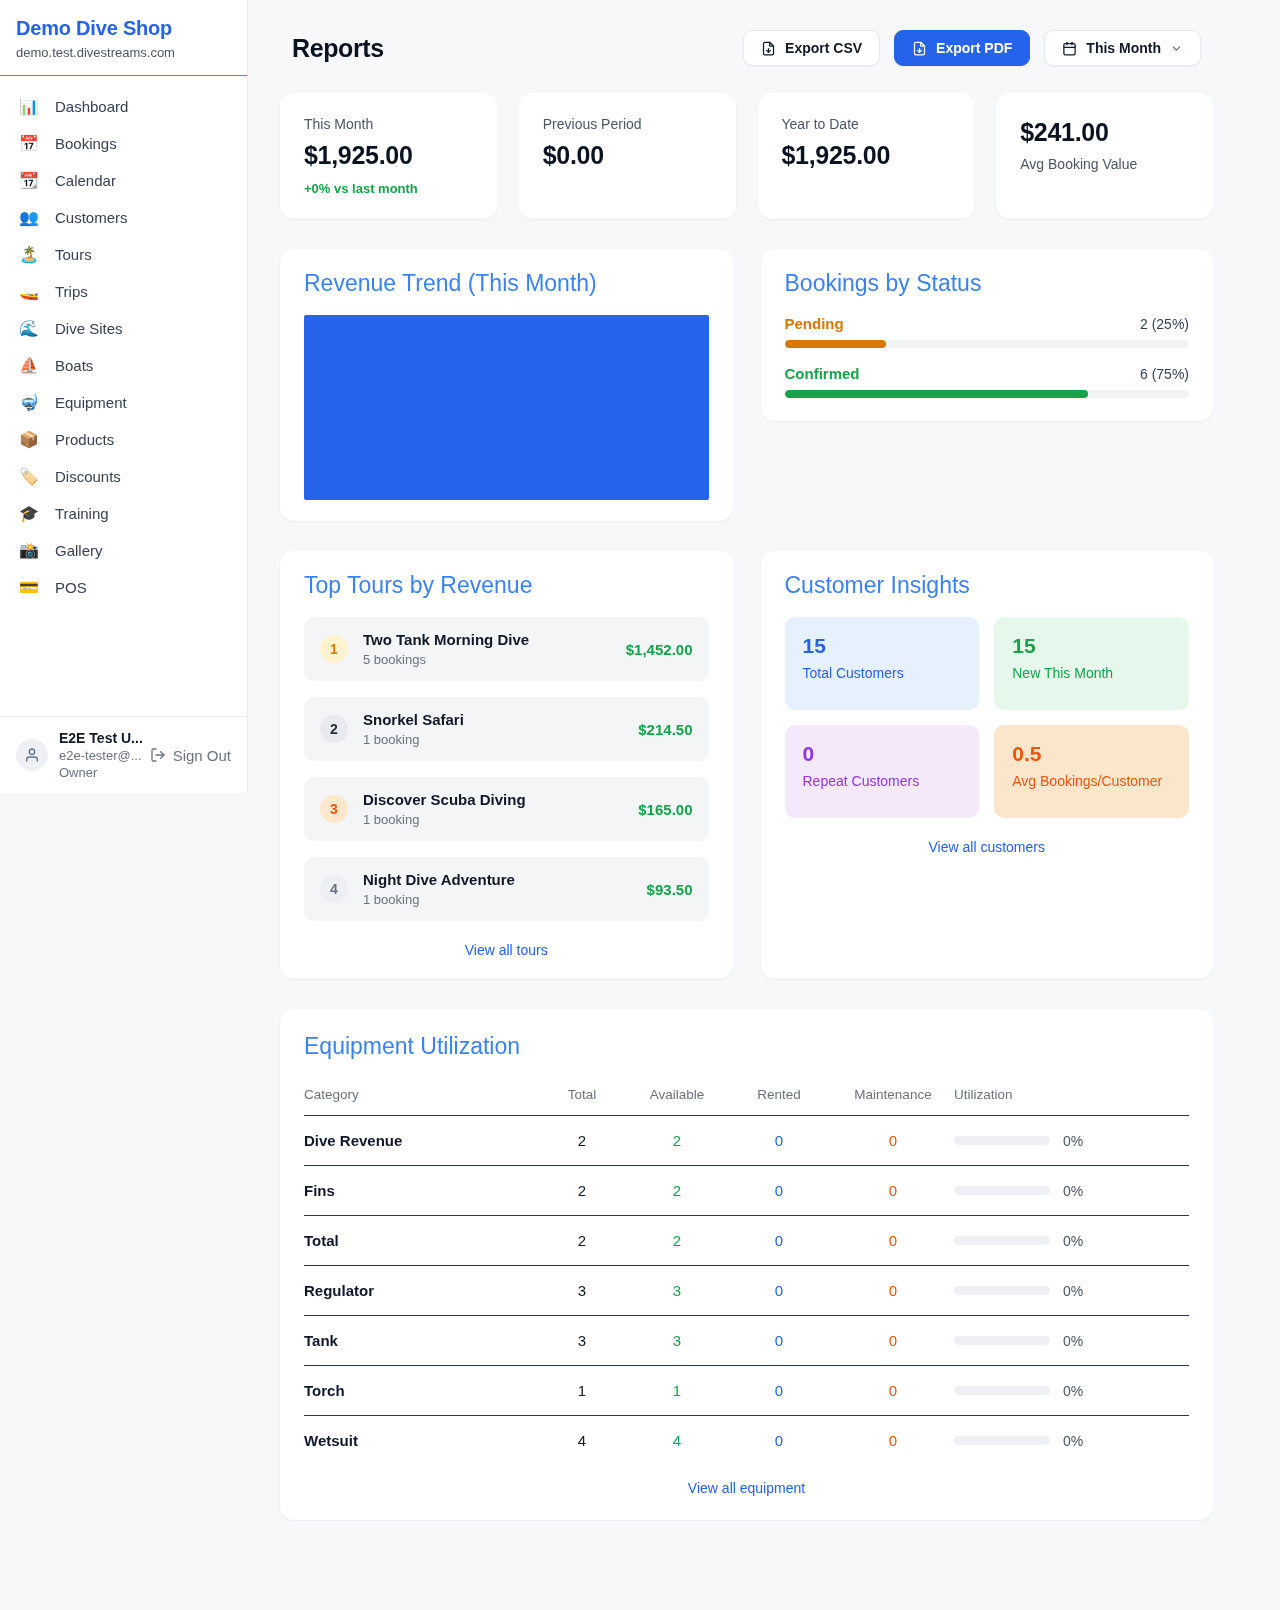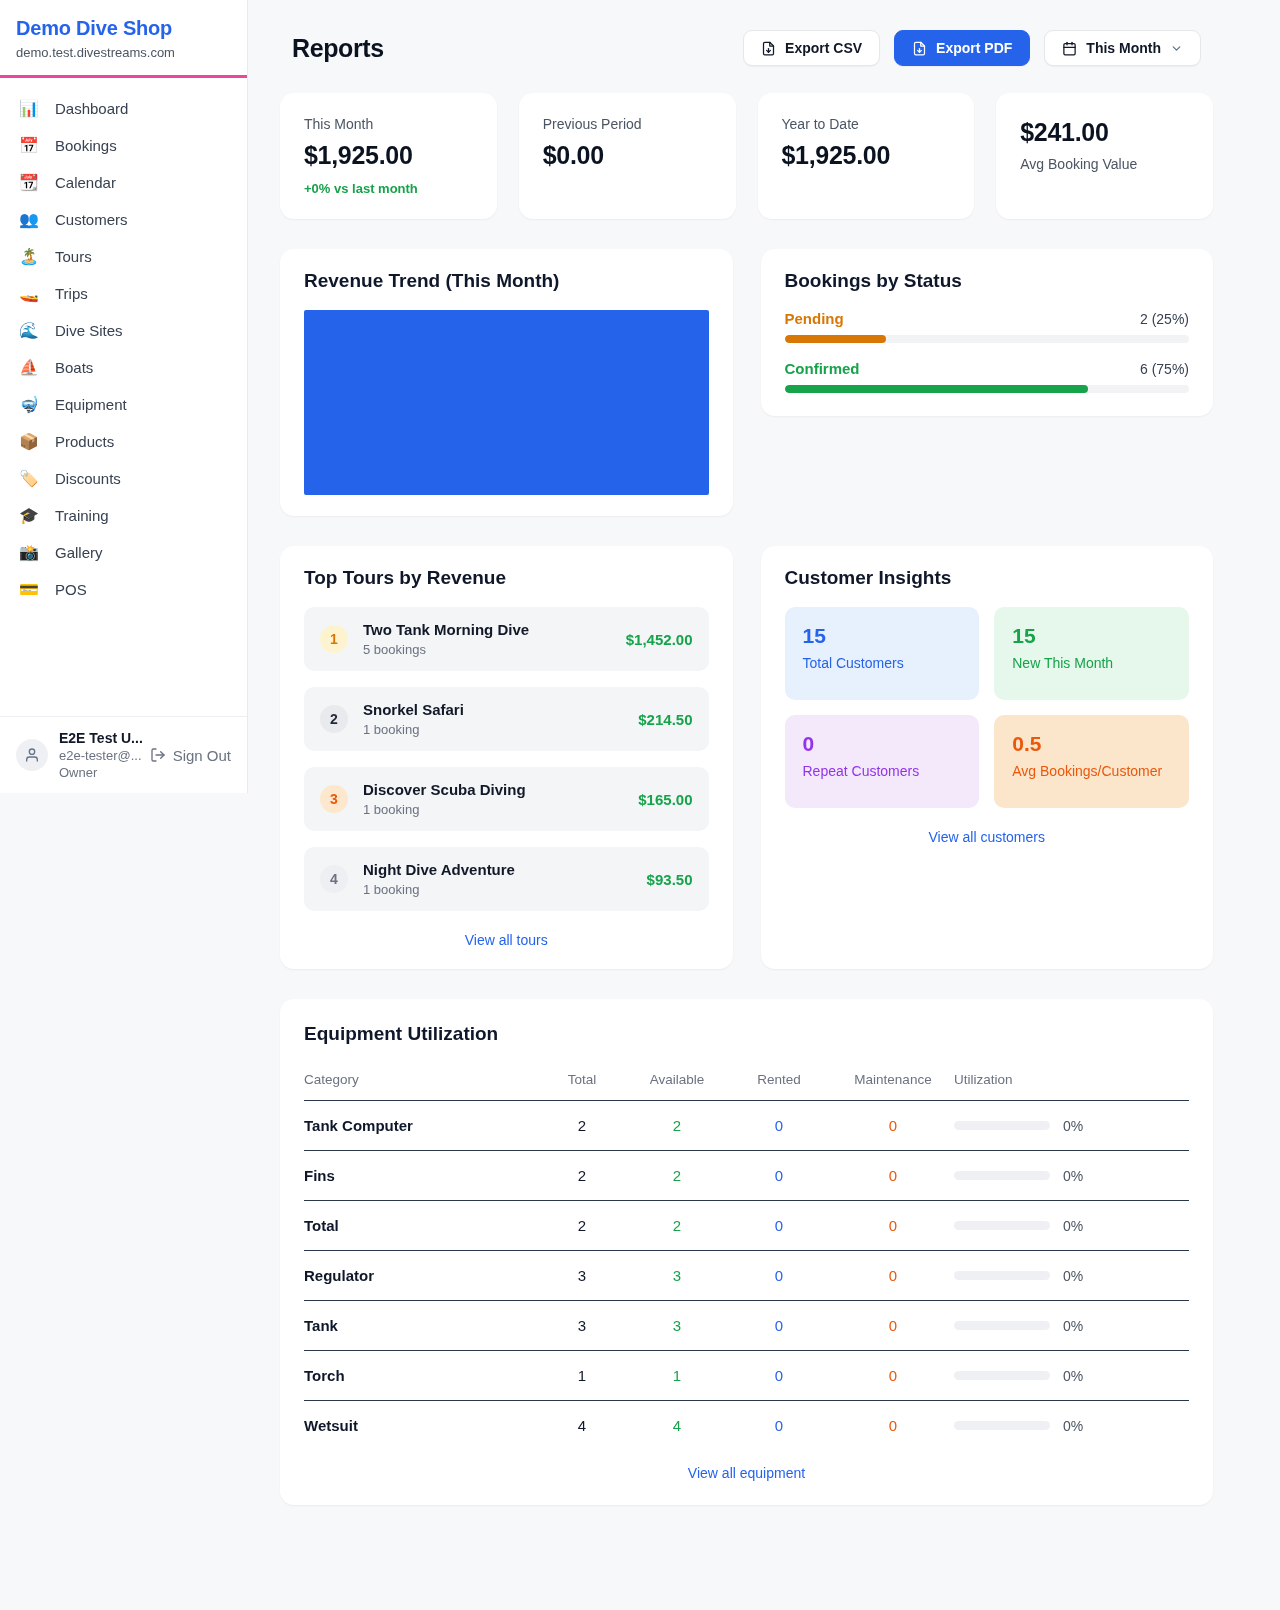--- a/index.html
+++ b/index.html
@@ -11,21 +11,21 @@
     overflow:hidden;
   }
   .app { display:flex; align-items:flex-start; width:1280px; }
 
   
   .sidebar {
     width:248px; min-width:248px; height:793px;
     background:#fff; border-right:1px solid #e8eaee;
     display:flex; flex-direction:column;
   }
-  .brand { padding:17px 16px 15px; border-bottom:3px solid #ec4899; }
+  .brand { padding:17px 16px 15px; border-bottom:1px solid #ec4899; }
   .brand-name { color:#2563eb; font-size:20px; font-weight:700; letter-spacing:-0.2px; }
   .brand-domain { color:#4b5563; font-size:13px; margin-top:5px; }
   .nav { padding:12px 0 6px; flex:1; }
   .nav-item {
     display:flex; align-items:center; gap:15px;
     padding:10px 18px; font-size:15px; color:#374151; cursor:pointer;
   }
   .nav-icon { width:22px; text-align:center; font-size:16px; line-height:1; }
   .user-footer {
     border-top:1px solid #eceef2;
@@ -58,21 +58,21 @@
     box-shadow:0 1px 1px rgba(16,24,40,.04);
   }
   .btn-primary { background:#2563eb; border-color:#2563eb; color:#fff; }
   .btn svg { flex:none; }
 
   .card {
     background:#fff; border-radius:14px;
     box-shadow:0 1px 2px rgba(16,24,40,.05);
     padding:21px 24px;
   }
-  .card-title { font-size:19px; font-weight:700; color:#0f172a; margin-bottom:18px; }
+  .card-title { font-size:23px; font-weight:400; color:#3b82f6; margin-bottom:18px; }
 
   
   .stat-grid { display:grid; grid-template-columns:repeat(4,1fr); gap:22px; margin-bottom:30px; }
   .stat-card { min-height:124px; padding:23px 24px; }
   .stat-label { font-size:14px; color:#4b5563; }
   .stat-value { font-size:25px; font-weight:800; color:#0b1220; margin-top:9px; letter-spacing:-0.3px; }
   .stat-note { font-size:13px; font-weight:600; color:#16a34a; margin-top:11px; }
   .stat-card.flip .stat-value { margin-top:2px; }
   .stat-card.flip .stat-label { margin-top:9px; }
 
@@ -395,21 +395,21 @@
               <th>Category</th>
               <th class="num">Total</th>
               <th class="num">Available</th>
               <th class="num">Rented</th>
               <th class="num">Maintenance</th>
               <th>Utilization</th>
             </tr>
           </thead>
           <tbody>
             <tr>
-              <td class="cat">Tank Computer</td>
+              <td class="cat">Dive Revenue</td>
               <td class="num">2</td>
               <td class="num av">2</td>
               <td class="num re">0</td>
               <td class="num ma">0</td>
               <td>
                   <div class="util-cell">
                     <div class="util-track">
                       <div class="util-fill" style="width: 0%;"></div>
                     </div>
                     <span class="util-label">0%</span>

